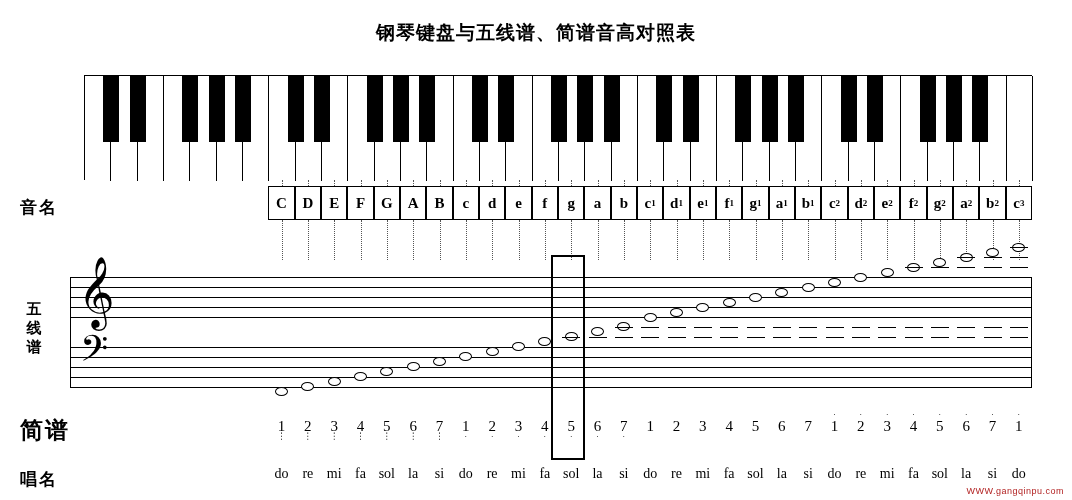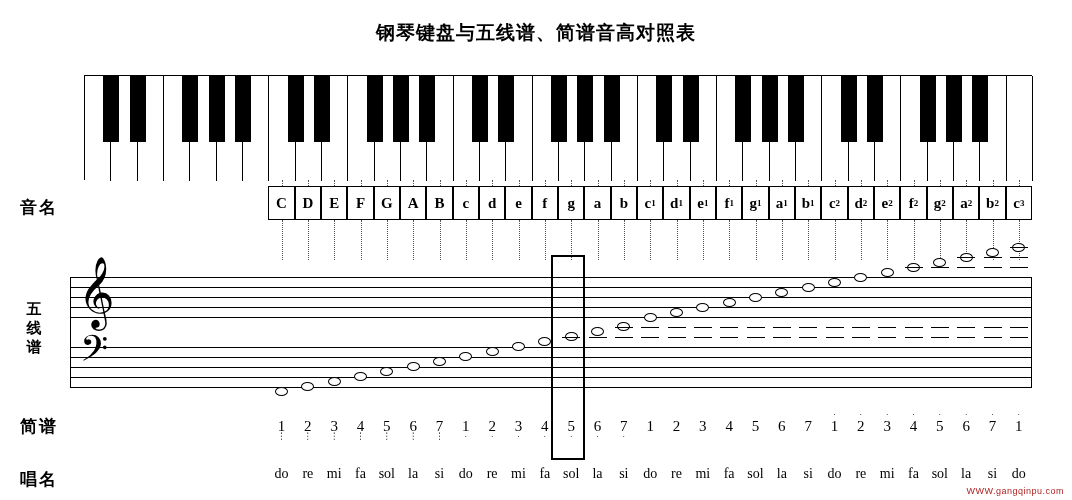--- a/index.html
+++ b/index.html
@@ -62,21 +62,21 @@
   #trebleclef{
     position:absolute;left:8px;top:6px;font-size:62px;line-height:62px;
     font-family:"DejaVu Sans", sans-serif;color:#000;
   }
   #bassclef{
     position:absolute;left:10px;top:76px;font-size:44px;line-height:44px;
     font-family:"DejaVu Sans", sans-serif;color:#000;
   }
   
   #rowlabel-jianpu{
-    position:absolute;left:20px;top:415px;font-size:17px;font-weight:bold;letter-spacing:2px;
+    position:absolute;left:20px;top:415px;font-size:23px;font-weight:bold;letter-spacing:2px;
   }
   .jp{
     position:absolute;top:412px;width:24px;text-align:center;font-size:15px;
     font-family:"Liberation Serif", serif;color:#000;
   }
   .jp .dotsUp{display:block;font-size:9px;line-height:5px;height:6px;}
   .jp .dotsDn{display:block;font-size:9px;line-height:5px;height:6px;}
   .jp .num{display:block;line-height:16px;}
   
   #rowlabel-changming{

